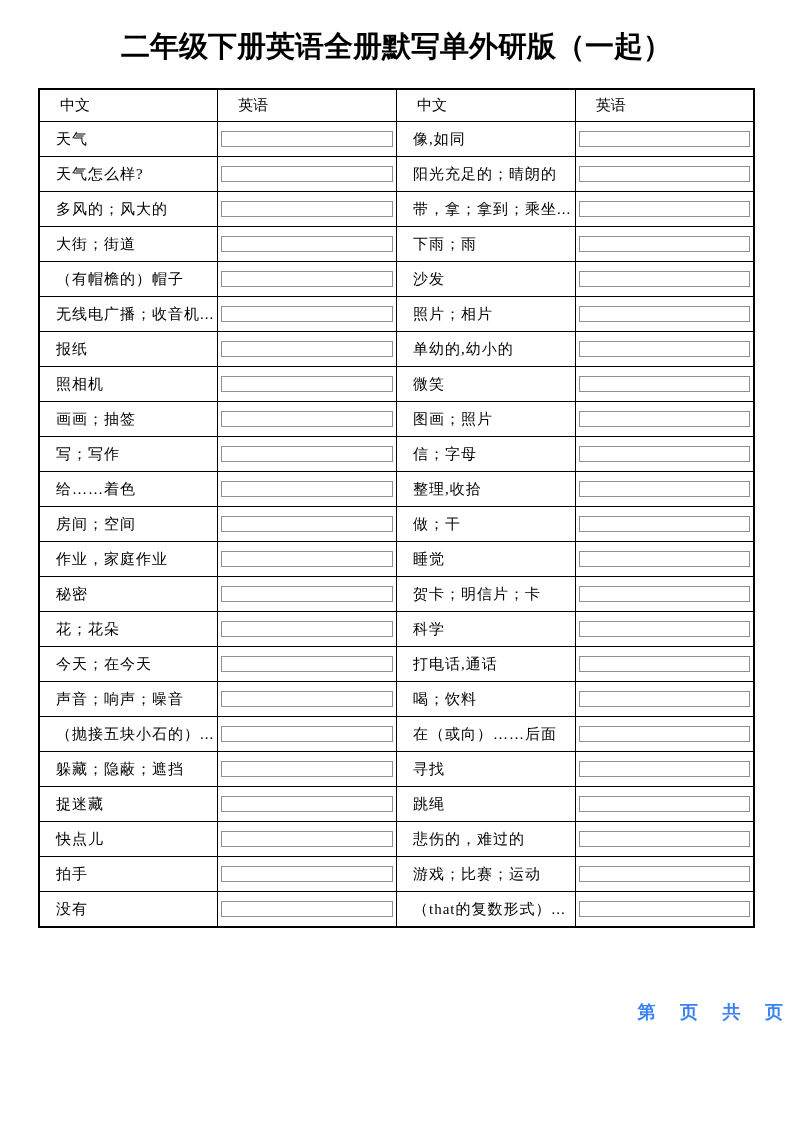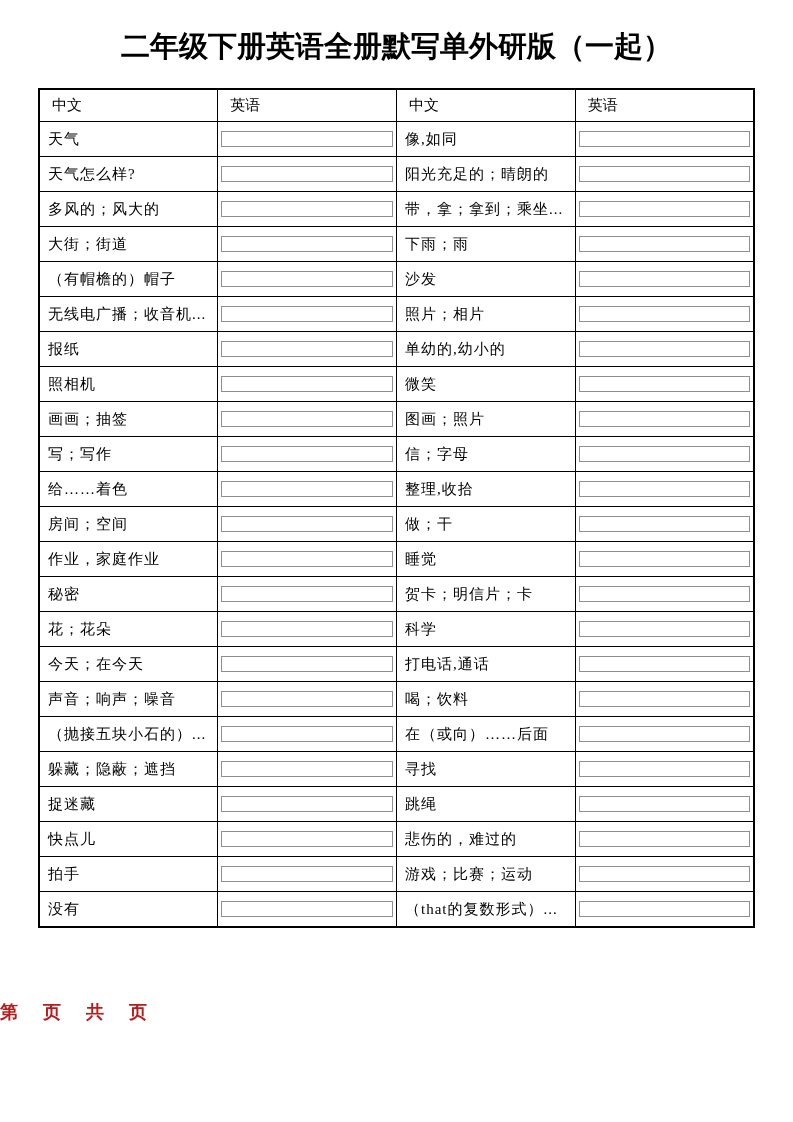--- a/index.html
+++ b/index.html
@@ -34,47 +34,47 @@
   table.vocab col { width: 25%; }
   table.vocab th, table.vocab td {
     border: 1px solid #000;
     padding: 0;
     vertical-align: middle;
   }
   table.vocab th {
     height: 31px;
     font-weight: normal;
     text-align: left;
-    padding-left: 12px;
+    padding-left: 20px;
     font-size: 15px;
     border-radius: 8px;
   }
   table.vocab td.cn {
     height: 34px;
     font-size: 15px;
-    padding-left: 8px;
+    padding-left: 16px;
     letter-spacing: 1px;
   }
   table.vocab td.en {
     height: 34px;
   }
   .abox {
     height: 14px;
     margin: 0 3px;
     border: 1px solid #8f8f8f;
     background: #ffffff;
   }
   .page-footer {
     margin-top: 72px;
-    text-align: left;
-    font-family: Liberation Sans, sans-serif;
+    text-align: right;
+    font-family: Liberation Serif, serif;
     font-weight: bold;
     font-size: 18px;
     letter-spacing: 10px;
-    color: #b91c1c;
+    color: #3b82f6;
   }
 </style>
 </head>
 <body>
 
 <h1 class="page-title">二年级下册英语全册默写单外研版（一起）</h1>
 
 <table class="vocab">
   <colgroup>
       <col>

